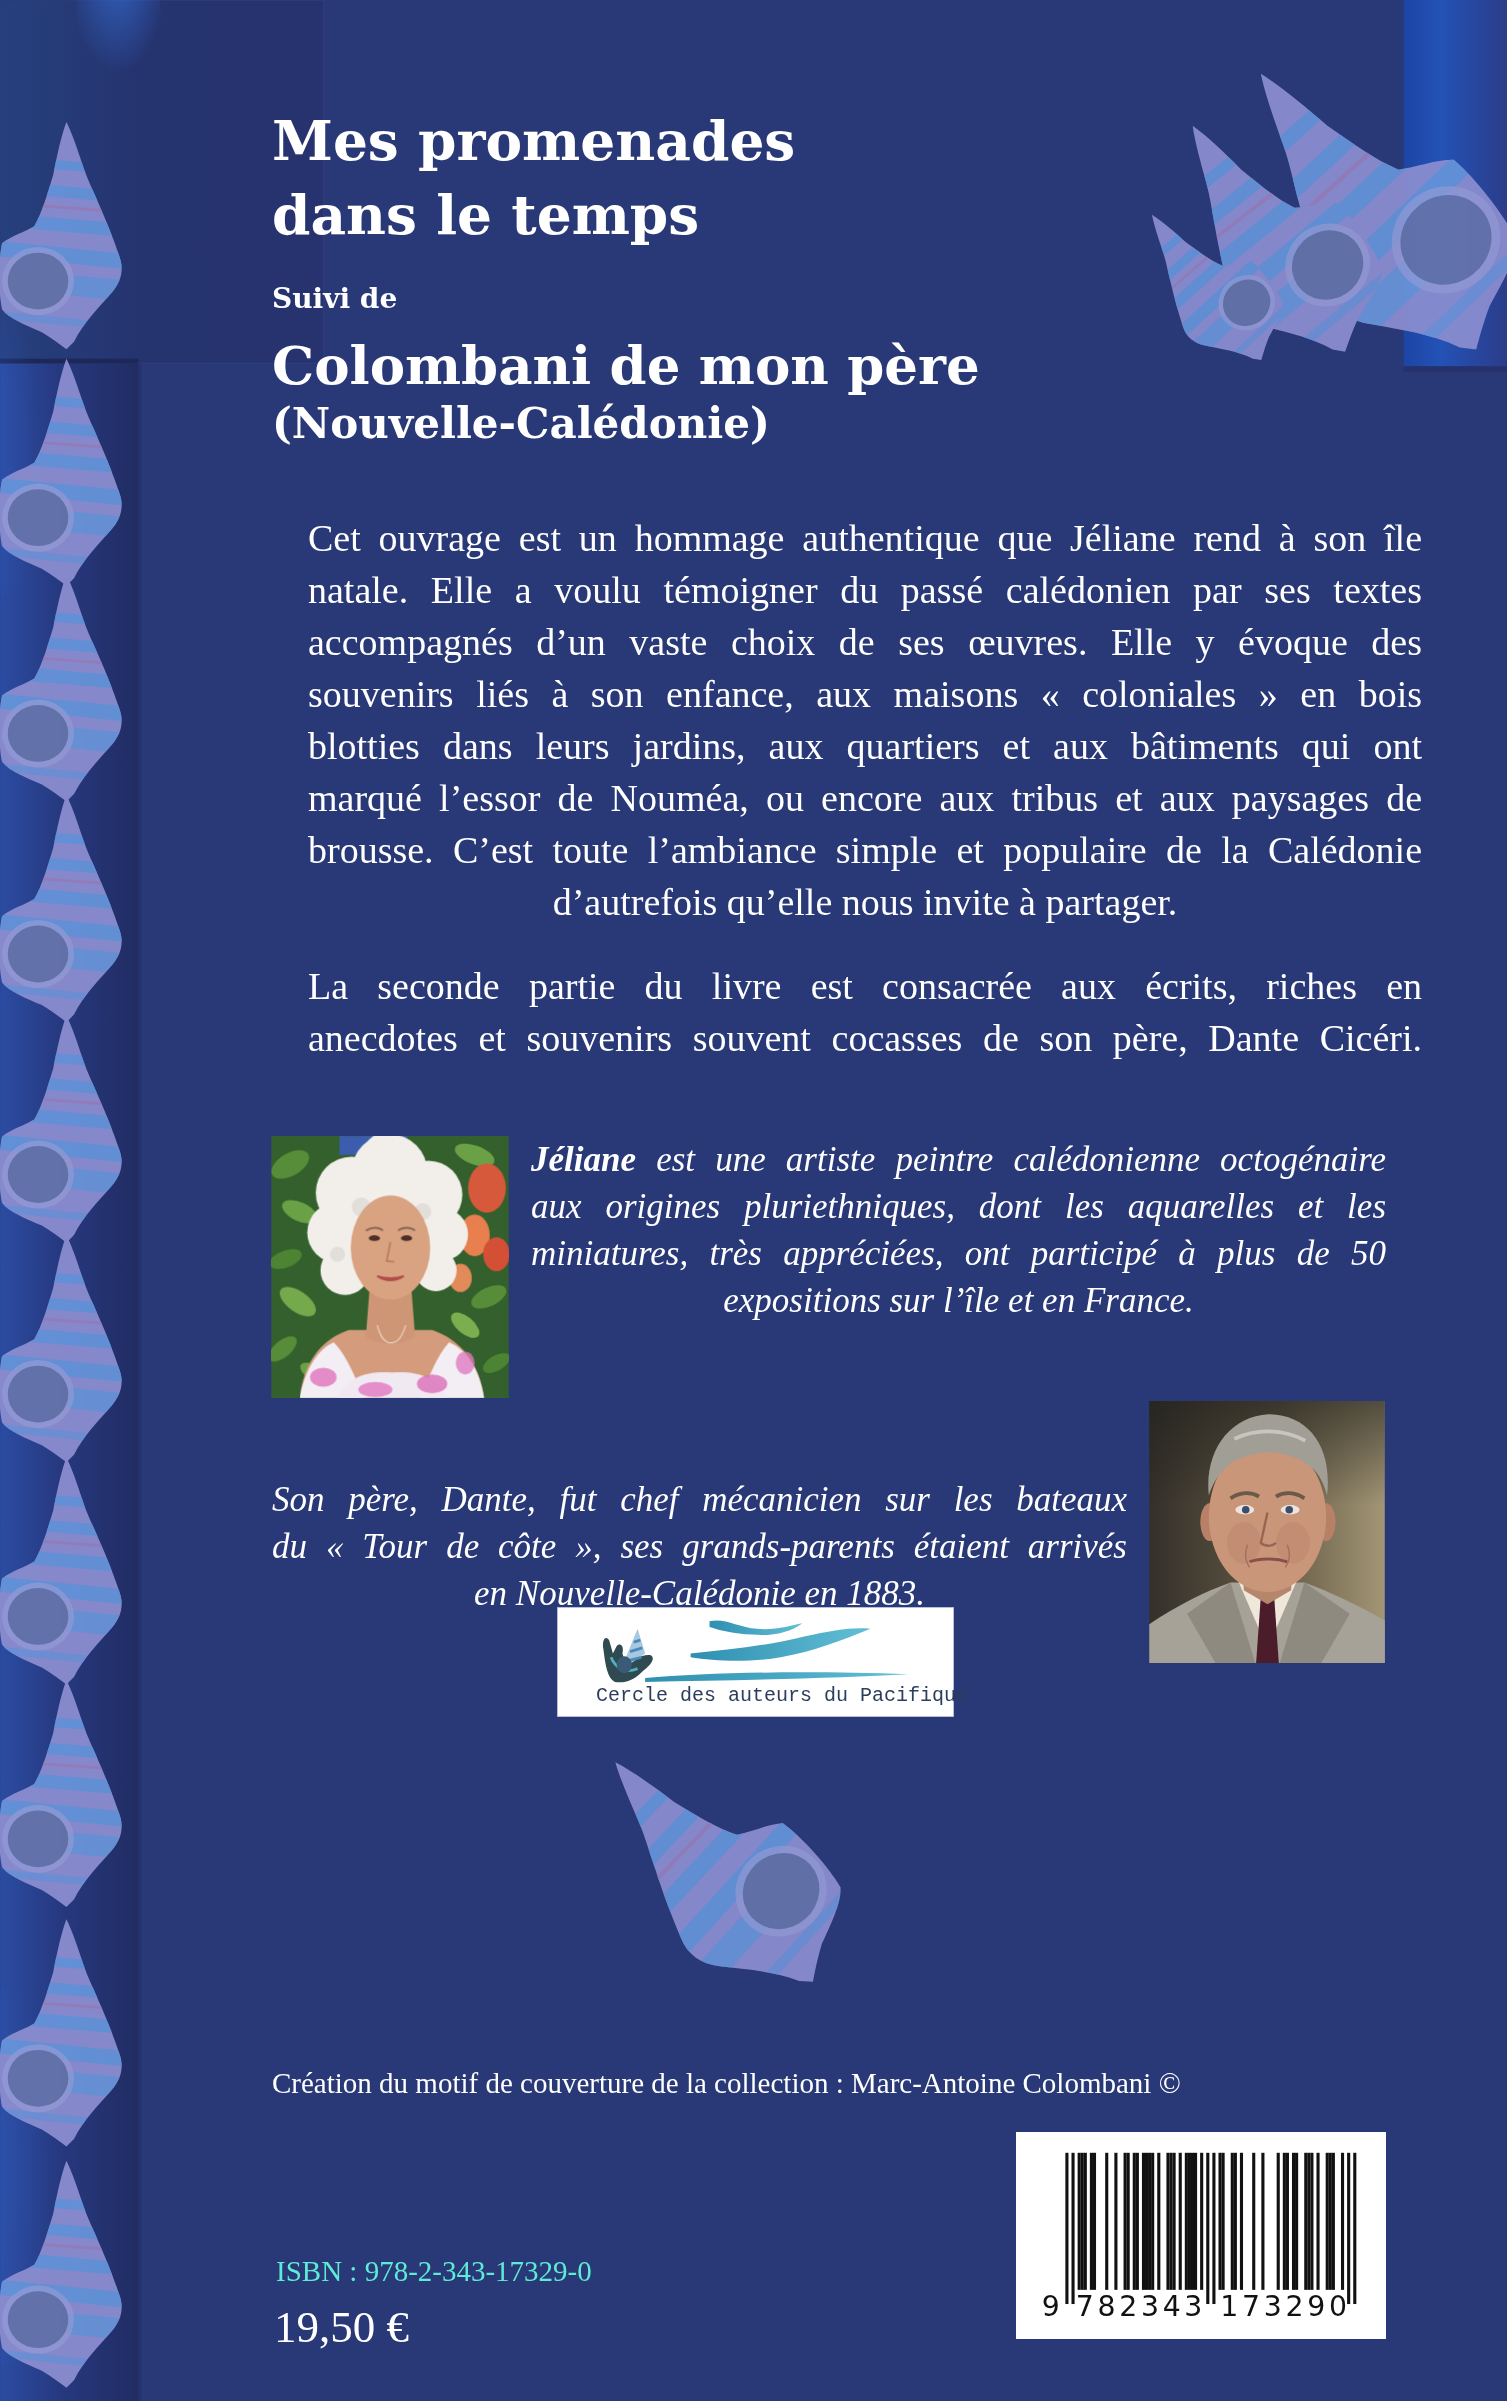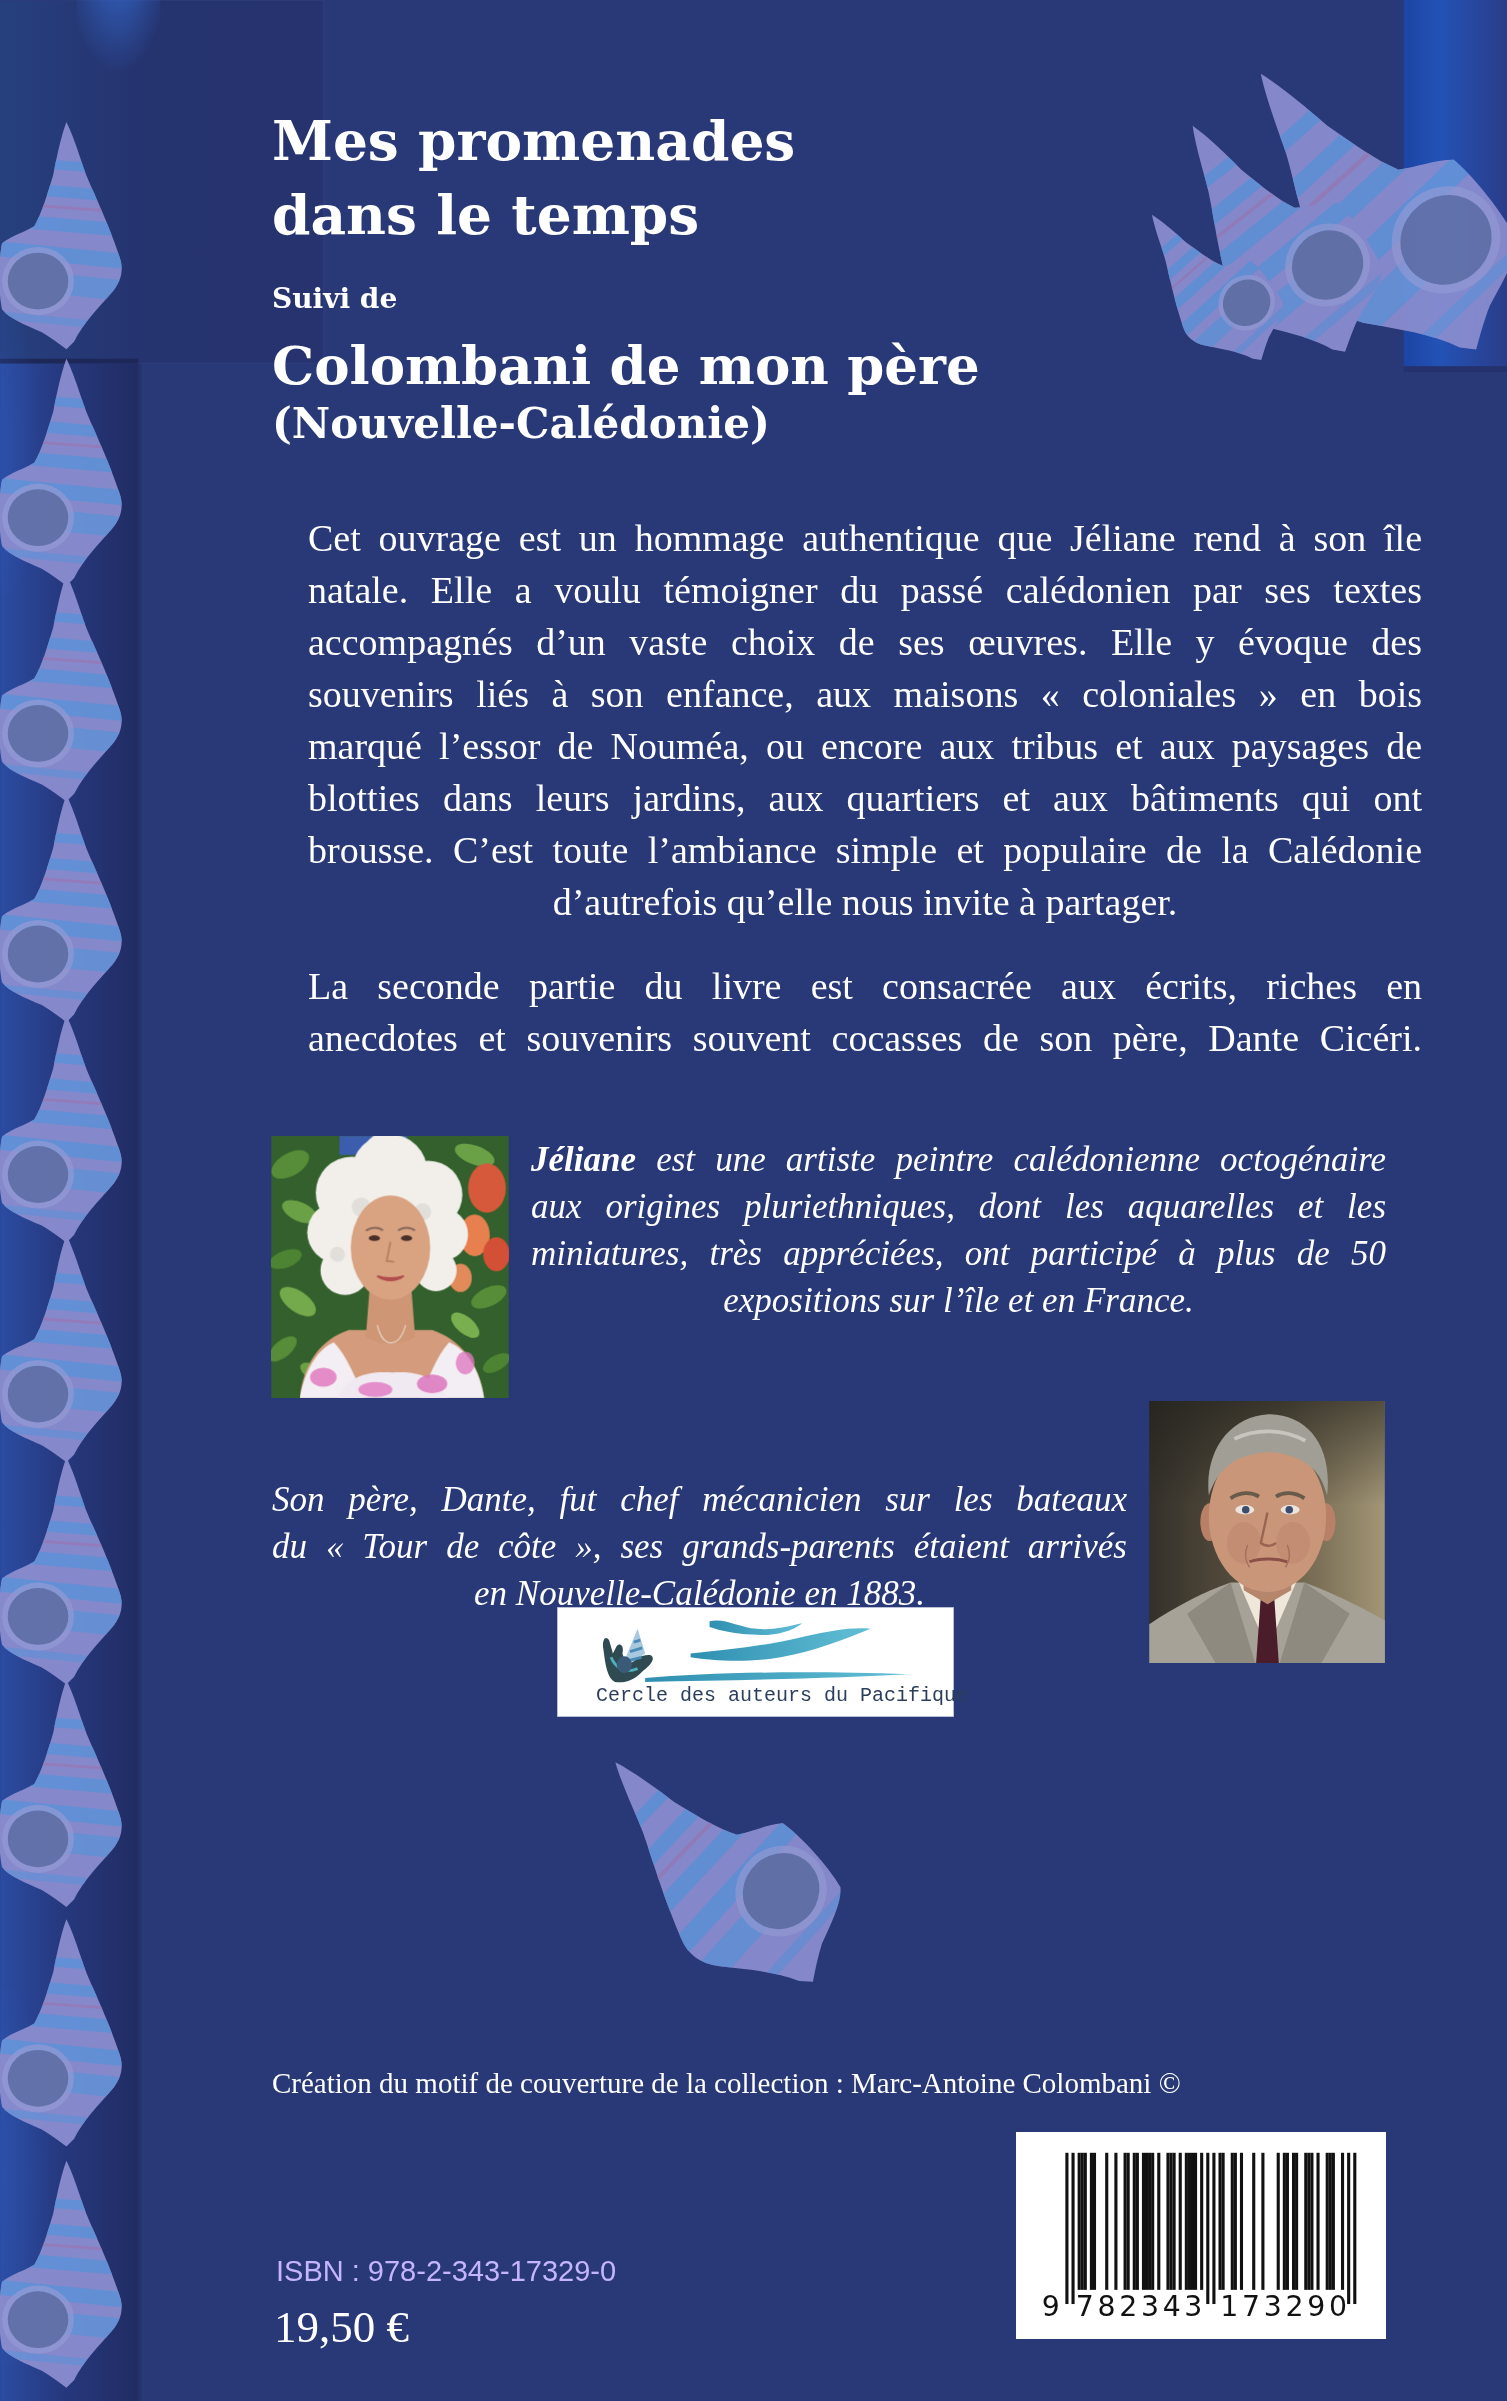--- a/index.html
+++ b/index.html
@@ -69,25 +69,25 @@
       left: 272px; top: 2066px;
       font-family: "Liberation Serif", serif;
       font-size: 29px;
       line-height: 35px;
       white-space: nowrap;
       color: #ffffff;
     }
     .isbn {
       position: absolute;
       left: 276px; top: 2254px;
-      font-family: Liberation Sans, sans-serif;
+      font-family: Liberation Serif, serif;
       font-size: 29px;
       line-height: 34px;
       white-space: nowrap;
-      color: #c4b5fd;
+      color: #5eead4;
     }
     .price {
       position: absolute;
       left: 274px; top: 2301px;
       font-family: "Liberation Serif", serif;
       font-size: 45px;
       line-height: 53px;
       white-space: nowrap;
       color: #ffffff;
     }
@@ -193,22 +193,22 @@
   <div class="title" style="top:187px; font-size:55px;">dans le temps</div>
   <div class="title" style="top:285px; font-size:28px;">Suivi de</div>
   <div class="title" style="top:339px; font-size:53px;">Colombani de mon père</div>
   <div class="title" style="top:403px; font-size:42px;">(Nouvelle-Calédonie)</div>
 
   <div class="para" style="top:512px;">
     <div class="jl">Cet ouvrage est un hommage authentique que Jéliane rend à son île</div>
     <div class="jl">natale. Elle a voulu témoigner du passé calédonien par ses textes</div>
     <div class="jl">accompagnés d’un vaste choix de ses œuvres. Elle y évoque des</div>
     <div class="jl">souvenirs liés à son enfance, aux maisons « coloniales » en bois</div>
+    <div class="jl">blotties dans leurs jardins, aux quartiers et aux bâtiments qui ont</div>
     <div class="jl">marqué l’essor de Nouméa, ou encore aux tribus et aux paysages de</div>
-    <div class="jl">blotties dans leurs jardins, aux quartiers et aux bâtiments qui ont</div>
     <div class="jl">brousse. C’est toute l’ambiance simple et populaire de la Calédonie</div>
     <div class="ll">d’autrefois qu’elle nous invite à partager.</div>
   </div>
 
   <div class="para" style="top:960px;">
     <div class="jl">La seconde partie du livre est consacrée aux écrits, riches en</div>
     <div class="jl">anecdotes et souvenirs souvent cocasses de son père, Dante Cicéri.</div>
   </div>
 
   <div class="photo" style="left:271px; top:1136px; width:238px; height:262px;">

